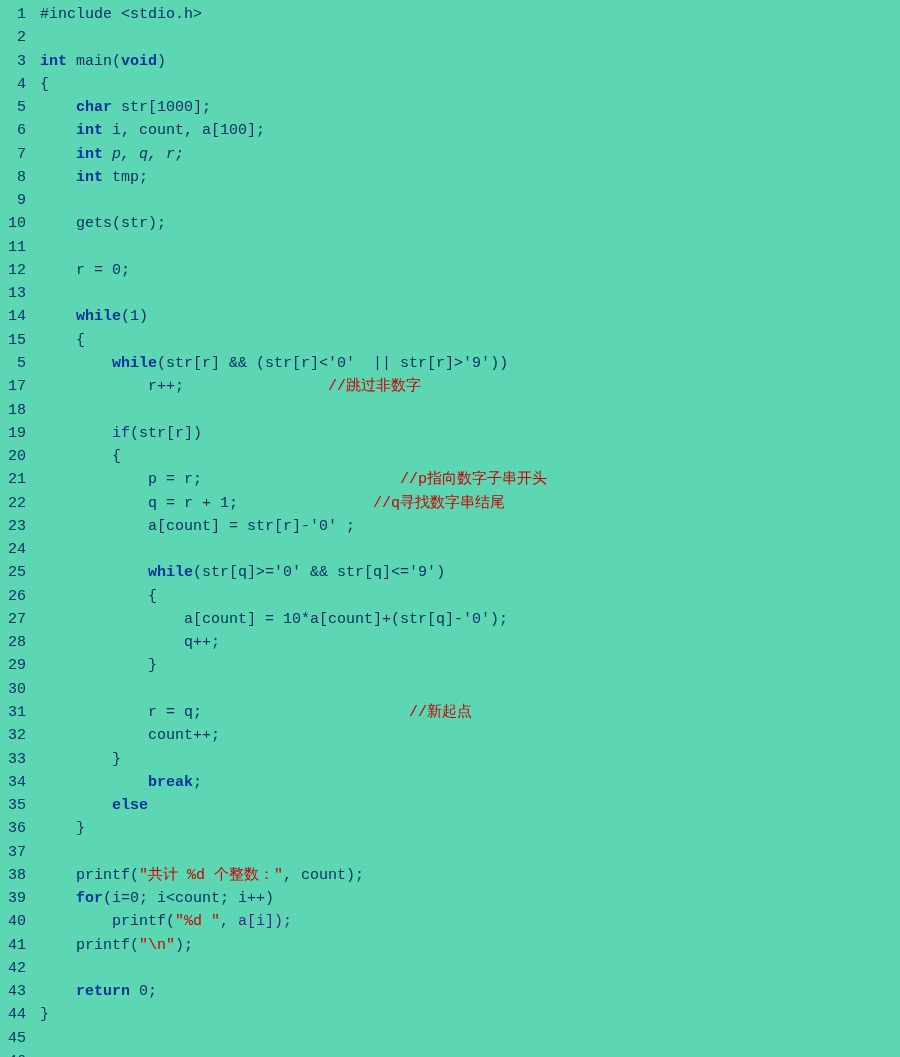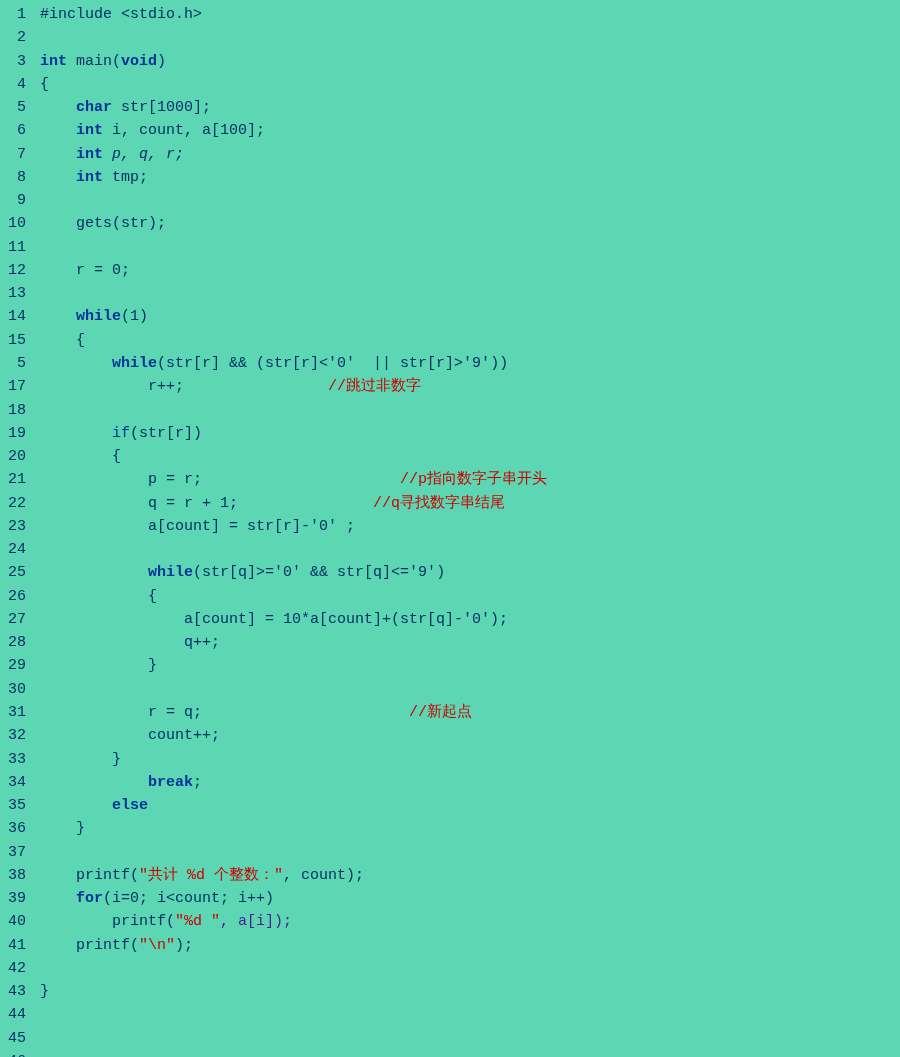--- a/index.html
+++ b/index.html
@@ -125,16 +125,17 @@
       <div class="code-line"><span style="color: rgb(0, 51, 102);">        }</span></div>
       <div class="code-line"><span style="color: rgb(0, 51, 102);">            </span><span style="color: rgb(0, 51, 153); font-weight: bold;">break</span><span style="color: rgb(0, 51, 102);">;</span></div>
       <div class="code-line"><span style="color: rgb(0, 51, 102);">        </span><span style="color: rgb(0, 51, 153); font-weight: bold;">else</span></div>
       <div class="code-line"><span style="color: rgb(0, 51, 102);">    }</span></div>
       <div class="code-line">&nbsp;</div>
       <div class="code-line"><span style="color: rgb(0, 51, 102);">    printf(</span><span style="color: rgb(204, 0, 0);">"共计 %d 个整数："</span><span style="color: rgb(0, 51, 102);">, count);</span></div>
       <div class="code-line"><span style="color: rgb(0, 51, 102);">    </span><span style="color: rgb(0, 51, 153); font-weight: bold;">for</span><span style="color: rgb(0, 51, 102);">(i=0; i&lt;count; i++)</span></div>
       <div class="code-line"><span style="color: rgb(0, 51, 102);">        printf(</span><span style="color: rgb(204, 0, 0);">"%d "</span><span style="color: #4c1d95;">, a[i]);</span></div>
       <div class="code-line"><span style="color: rgb(0, 51, 102);">    printf(</span><span style="color: rgb(204, 0, 0);">"\n"</span><span style="color: rgb(0, 51, 102);">);</span></div>
       <div class="code-line">&nbsp;</div>
+      <div class="code-line"><span style="color: rgb(0, 51, 102);">    </span><span style="color: rgb(0, 51, 153); font-weight: bold;">return</span><span style="color: rgb(0, 51, 102);"> 0;</span></div>
       <div class="code-line"><span style="color: rgb(0, 51, 102);">}</span></div>
       <div class="code-line">&nbsp;</div>
     </div>
 </div>
 
 </body></html>

